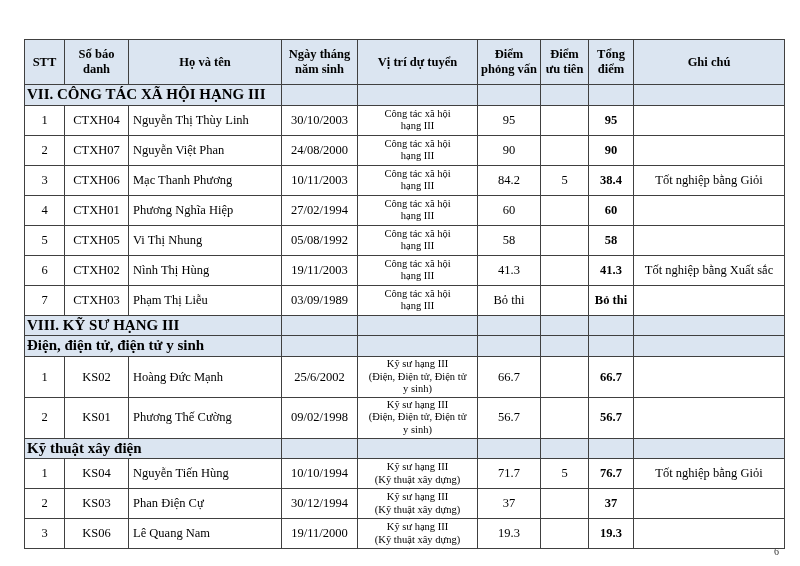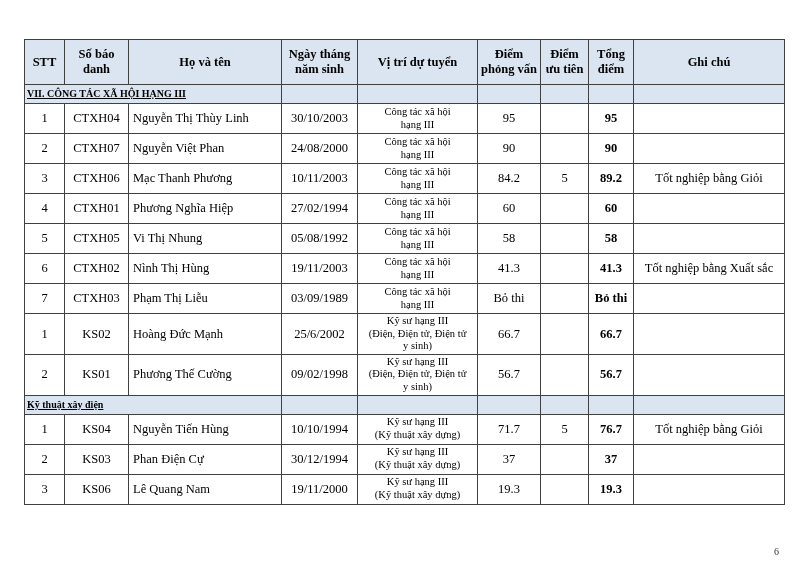--- a/index.html
+++ b/index.html
@@ -44,22 +44,21 @@
     white-space:pre-line;
     padding:1px 2px;
     line-height:1.2;
   }
   .results td.total{font-weight:bold;}
   .results tr.section td,
   .results tr.subsection td{
     background:var(--fill);
     font-weight:bold;
     height:16px;
-    font-size:10px;
-    text-decoration:underline;
+    font-size:15px;
   }
   .results tr.section td.title,
   .results tr.subsection td.title{
     text-align:left;
     padding-left:2px;
     white-space:nowrap;
   }
   .page-number{
     position:absolute;
     left:774px;top:546px;
@@ -132,21 +131,21 @@
       </tr>
       <tr class="data">
         <td>3</td>
         <td>CTXH06</td>
         <td class="name">Mạc Thanh Phương</td>
         <td>10/11/2003</td>
         <td class="pos">Công tác xã hội
 hạng III</td>
         <td>84.2</td>
         <td>5</td>
-        <td class="total">89.2</td>
+        <td class="total">38.4</td>
         <td>Tốt nghiệp bằng Giỏi</td>
       </tr>
       <tr class="data">
         <td>4</td>
         <td>CTXH01</td>
         <td class="name">Phương Nghĩa Hiệp</td>
         <td>27/02/1994</td>
         <td class="pos">Công tác xã hội
 hạng III</td>
         <td>60</td>
@@ -181,20 +180,38 @@
       <tr class="data">
         <td>7</td>
         <td>CTXH03</td>
         <td class="name">Phạm Thị Liễu</td>
         <td>03/09/1989</td>
         <td class="pos">Công tác xã hội
 hạng III</td>
         <td>Bỏ thi</td>
         <td></td>
         <td class="total">Bỏ thi</td>
+        <td></td>
+      </tr>
+      <tr class="section">
+        <td colspan="3" class="title">VIII. KỸ SƯ HẠNG III</td>
+        <td></td>
+        <td></td>
+        <td></td>
+        <td></td>
+        <td></td>
+        <td></td>
+      </tr>
+      <tr class="subsection">
+        <td colspan="3" class="title">Điện, điện tử, điện tử y sinh</td>
+        <td></td>
+        <td></td>
+        <td></td>
+        <td></td>
+        <td></td>
         <td></td>
       </tr>
       <tr class="data">
         <td>1</td>
         <td>KS02</td>
         <td class="name">Hoàng Đức Mạnh</td>
         <td>25/6/2002</td>
         <td class="pos">Kỹ sư hạng III
 (Điện, Điện tử, Điện tử
 y sinh)</td>

